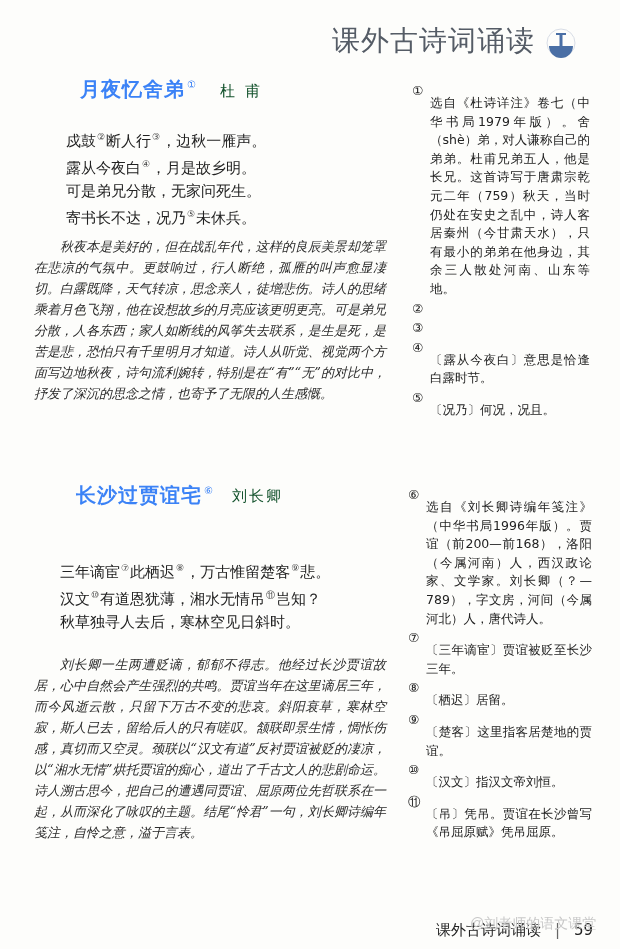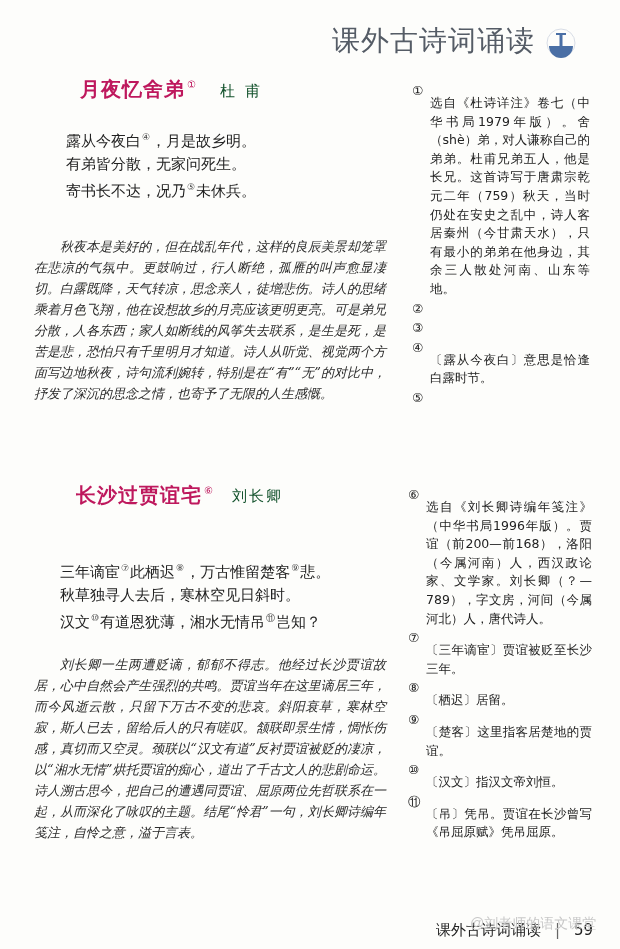--- a/index.html
+++ b/index.html
@@ -8,21 +8,21 @@
     font-family: "DejaVu Serif", "Liberation Serif", serif; color: #222;
   }
   .header-title {
     position: absolute; left: 332px; top: 22px; font-size: 28px; color: #555c66;
     letter-spacing: 1px; font-family: "DejaVu Serif", serif;
   }
   .unit-badge {
     position: absolute; left: 546px; top: 28px; width: 30px; height: 30px;
   }
   .poem-title {
-    position: absolute; font-size: 20px; font-weight: bold; color: #be185d;
+    position: absolute; font-size: 20px; font-weight: bold; color: #3b82f6;
     font-family: Liberation Serif, serif; letter-spacing: 1px;
   }
   .poem-title sup { font-size: 10px; font-weight: normal; margin-left: 2px; }
   .poem-author {
     position: absolute; font-size: 15px; color: #14532d; letter-spacing: 10px;
   }
   .poem-lines { position: absolute; font-size: 15px; line-height: 23px; color: #222; font-family: "DejaVu Sans", sans-serif; }
   .poem-lines sup { font-size: 9px; color: #444; margin: 0 1px; }
   .commentary {
     position: absolute; font-size: 13px; line-height: 21px; color: #2a2a2a; text-align: justify;
@@ -50,22 +50,23 @@
   <rect x="13.5" y="6" width="3" height="16" fill="#4a6fa5"></rect>
   <rect x="10" y="5" width="10" height="2" fill="#4a6fa5"></rect>
 </svg>
 
 <div class="poem-title" style="left:80px;top:76px;">
   <span>月夜忆舍弟</span><sup>①</sup>
 </div>
 <div class="poem-author" style="left:220px;top:82px;">杜甫</div>
 
 <div class="poem-lines" style="left:66px;top:126px;">
+  <div><span>戍鼓</span><sup>②</sup><span>断人行</span><sup>③</sup><span>，边秋一雁声。</span></div>
   <div><span>露从今夜白</span><sup>④</sup><span>，月是故乡明。</span></div>
-  <div><span>有弟皆分散，无家问死生。</span></div>
+  <div><span>可是弟兄分散，无家问死生。</span></div>
   <div><span>寄书长不达，况乃</span><sup>⑤</sup><span>未休兵。</span></div>
 </div>
 
 <div class="commentary" style="left:34px;top:236px;width:352px;">秋夜本是美好的，但在战乱年代，这样的良辰美景却笼罩在悲凉的气氛中。更鼓响过，行人断绝，孤雁的叫声愈显凄切。白露既降，天气转凉，思念亲人，徒增悲伤。诗人的思绪乘着月色飞翔，他在设想故乡的月亮应该更明更亮。可是弟兄分散，人各东西；家人如断线的风筝失去联系，是生是死，是苦是悲，恐怕只有千里明月才知道。诗人从听觉、视觉两个方面写边地秋夜，诗句流利婉转，特别是在“有”“无”的对比中，抒发了深沉的思念之情，也寄予了无限的人生感慨。</div>
 
 <div class="notes" style="left:412px;top:82px;width:178px;">
   <div class="note">
       <span class="num">①</span>
       <span class="txt">选自《杜诗详注》卷七（中华书局1979年版）。舍（shè）弟，对人谦称自己的弟弟。杜甫兄弟五人，他是长兄。这首诗写于唐肃宗乾元二年（759）秋天，当时仍处在安史之乱中，诗人客居秦州（今甘肃天水），只有最小的弟弟在他身边，其余三人散处河南、山东等地。</span>
     </div>
@@ -74,32 +75,33 @@
     </div>
   <div class="note">
       <span class="num">③</span>
     </div>
   <div class="note">
       <span class="num">④</span>
       <span class="txt">〔露从今夜白〕意思是恰逢白露时节。</span>
     </div>
   <div class="note">
       <span class="num">⑤</span>
+      <span class="txt">〔况乃〕何况，况且。</span>
     </div>
 </div>
 
 <div class="poem-title" style="left:76px;top:482px;">
   <span>长沙过贾谊宅</span><sup>⑥</sup>
 </div>
 <div class="poem-author" style="left:232px;top:487px;letter-spacing:2px;">刘长卿</div>
 
 <div class="poem-lines" style="left:60px;top:520px;margin-top:37px;">
   <div><span>三年谪宦</span><sup>⑦</sup><span>此栖迟</span><sup>⑧</sup><span>，万古惟留楚客</span><sup>⑨</sup><span>悲。</span></div>
+  <div><span>汉文</span><sup>⑩</sup><span>有道恩犹薄，湘水无情吊</span><sup>⑪</sup><span>岂知？</span></div>
   <div><span>秋草独寻人去后，寒林空见日斜时。</span></div>
-  <div><span>汉文</span><sup>⑩</sup><span>有道恩犹薄，湘水无情吊</span><sup>⑪</sup><span>岂知？</span></div>
 </div>
 
 <div class="commentary" style="left:34px;top:654px;width:352px;">刘长卿一生两遭贬谪，郁郁不得志。他经过长沙贾谊故居，心中自然会产生强烈的共鸣。贾谊当年在这里谪居三年，而今风逝云散，只留下万古不变的悲哀。斜阳衰草，寒林空寂，斯人已去，留给后人的只有嗟叹。颔联即景生情，惆怅伤感，真切而又空灵。颈联以“汉文有道”反衬贾谊被贬的凄凉，以“湘水无情”烘托贾谊的痴心，道出了千古文人的悲剧命运。诗人溯古思今，把自己的遭遇同贾谊、屈原两位先哲联系在一起，从而深化了咏叹的主题。结尾“怜君”一句，刘长卿诗编年笺注，自怜之意，溢于言表。</div>
 
 <div class="notes" style="left:408px;top:486px;width:184px;">
   <div class="note">
       <span class="num">⑥</span>
       <span class="txt">选自《刘长卿诗编年笺注》（中华书局1996年版）。贾谊（前200—前168），洛阳（今属河南）人，西汉政论家、文学家。刘长卿（？—789），字文房，河间（今属河北）人，唐代诗人。</span>
     </div>
   <div class="note">

